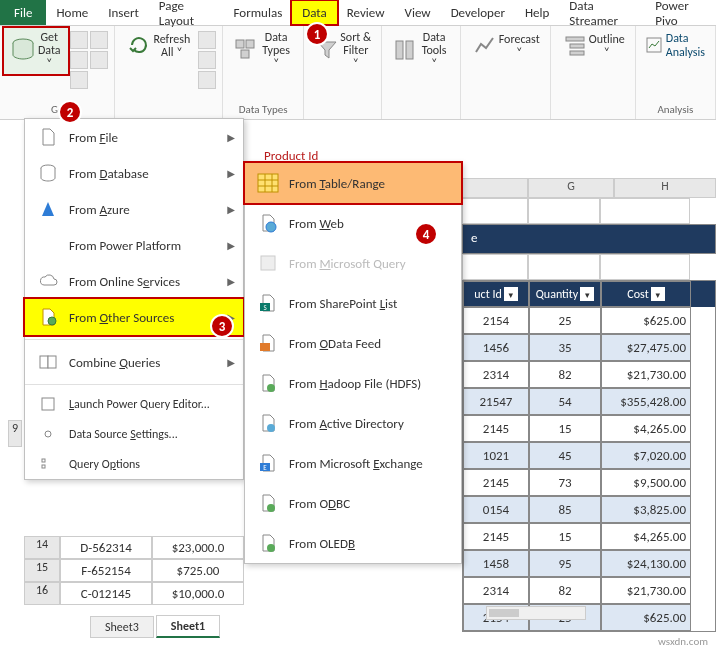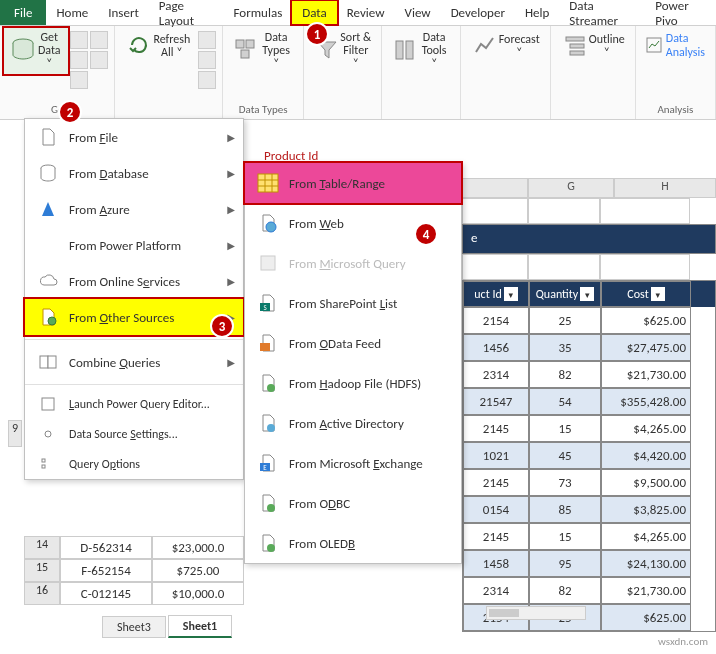--- a/index.html
+++ b/index.html
@@ -16,35 +16,35 @@
   .group { display: flex; flex-direction: column; border-right: 1px solid #e0e0e0; padding: 2px 4px; }
   .group-body { flex: 1; display: flex; align-items: flex-start; }
   .group-label { text-align: center; font-size: 11px; color: #666; padding: 1px 0; white-space: nowrap;}
   .big-btn { display: flex; flex-direction: row; align-items: center; padding: 3px 6px; cursor: pointer; min-width: 40px;}
   .big-btn .big-icon { width: 28px; height: 28px; margin-bottom: 2px; display:flex; align-items:center; justify-content:center;}
   .big-btn .lbl { font-size: 12px; text-align: center; line-height: 1.1; }
   .getdata-wrap { outline: 2px solid #c00000; background: #e8f2e8; position: relative; }
   .small-btns { display: flex; flex-direction: column; gap: 2px; padding: 3px 2px; }
   .small-btn-row { display: flex; gap: 2px; }
   .small-btn { width: 18px; height: 18px; background:#e8e8e8; border:1px solid #ccc; }
-  .link-txt { color: #3b82f6; font-size: 12px; display:flex; align-items:center; gap:4px; padding:3px 6px;}
+  .link-txt { color: #0c4a6e; font-size: 12px; display:flex; align-items:center; gap:4px; padding:3px 6px;}
 
   
   .menu { position: absolute; background: #fff; border: 1px solid #c0c0c0; box-shadow: 2px 2px 6px rgba(0,0,0,0.2); z-index: 10; }
   .menu1 { left: 24px; top: 118px; width: 220px; }
   .menu-item { display: flex; align-items: center; padding: 8px 10px; cursor: pointer; position: relative; }
   .menu-item .icon { width: 26px; height: 20px; display: inline-flex; align-items:center; justify-content:center; margin-right: 8px; }
   .menu-item .arrow { position: absolute; right: 8px; color: #666; font-size: 10px;}
   .menu-sep { height: 1px; background: #e0e0e0; margin: 4px 0; }
   .menu-item.hl { background: #ffff00; outline: 2px solid #c00000; }
   .menu-item.small { padding: 5px 10px; font-size: 12px; }
 
   .menu2 { left: 244px; top: 162px; width: 218px; }
   .menu2 .menu-item { padding: 10px 10px; }
-  .menu2 .hl { background: #ec4899; outline: 2px solid #c00000; }
+  .menu2 .hl { background: #fdba74; outline: 2px solid #c00000; }
   .menu2 .menu-item.disabled { color: #bbb; }
 
   
   .und { text-decoration: underline; }
 
   
   .callout { position: absolute; width: 24px; height: 24px; border-radius: 50%; background: #c00000; color: #fff; font-weight: bold; display: flex; align-items: center; justify-content: center; font-size: 13px; z-index: 20; border:2px solid #fff;}
 
   
   .fx-area { position:absolute; left:264px; top:148px; font-size:13px; color:#b91c1c; }
@@ -64,21 +64,21 @@
   .c1 { width: 66px; } .c2 { width: 72px; } .c3 { width: 90px; }
 
   
   .leftgrid { position:absolute; left:24px; top:536px; }
   .leftgrid .trow { display:flex; }
   .leftgrid .rh { width:36px; background:#e8e8e8; border:1px solid #ccc; text-align:center; font-size:12px;}
   .leftgrid .cell { border:1px solid #ccc; padding:3px 6px; font-size:13px; text-align:center;}
   .lc1 { width:92px; } .lc2 { width:92px; text-align:right;}
 
   
-  .sheet-tabs { position:absolute; left:102px; bottom:16px; display:flex; align-items:center; gap:2px; font-size:12px;}
+  .sheet-tabs { position:absolute; left:90px; bottom:16px; display:flex; align-items:center; gap:2px; font-size:12px;}
   .sheet-tab { padding:3px 14px; border:1px solid #ccc; background:#f0f0f0; }
   .sheet-tab.active { background:#fff; border-bottom:2px solid #217346; font-weight:bold;}
 
   .watermark { position:absolute; right:8px; bottom:6px; font-size:11px; color:#999;}
   .scroll-hint { position:absolute; right:130px; bottom:34px; width:100px; height:14px; border:1px solid #ccc; background:#f0f0f0;}
   .scroll-hint::before { content:""; position:absolute; left:2px; top:2px; width:30px; height:8px; background:#ccc;}
 
   svg { display:block;}
 </style>
 </head>
@@ -496,21 +496,21 @@
           <div class="td c3" style="text-align:right">$355,428.00</div>
         </div>
         <div class="trow">
           <div class="td c1">2145</div>
           <div class="td c2">15</div>
           <div class="td c3" style="text-align:right">$4,265.00</div>
         </div>
         <div class="trow">
           <div class="td c1">1021</div>
           <div class="td c2">45</div>
-          <div class="td c3" style="text-align:right">$4,420.00</div>
+          <div class="td c3" style="text-align:right">$7,020.00</div>
         </div>
         <div class="trow">
           <div class="td c1">2145</div>
           <div class="td c2">73</div>
           <div class="td c3" style="text-align:right">$9,500.00</div>
         </div>
         <div class="trow">
           <div class="td c1">0154</div>
           <div class="td c2">85</div>
           <div class="td c3" style="text-align:right">$3,825.00</div>

